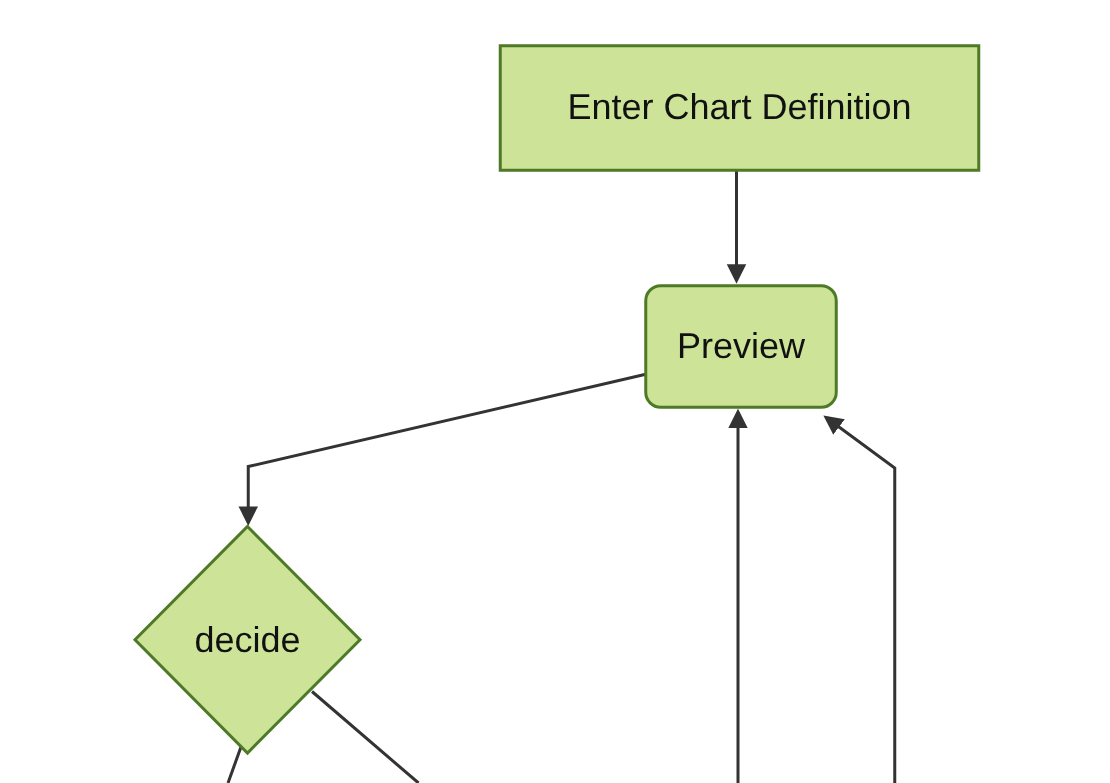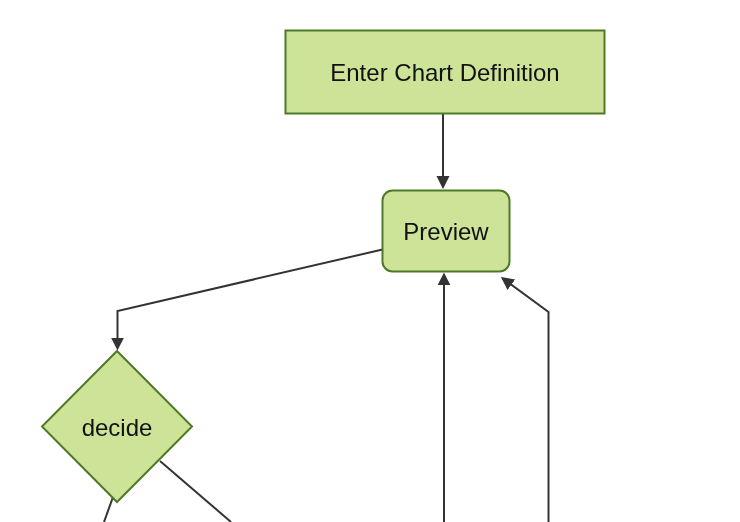--- a/index.html
+++ b/index.html
@@ -8,20 +8,21 @@
   }
   body {
     width: 740px;
     height: 522px;
     overflow: hidden;
     background: var(--background, #ffffff);
   }
   .canvas-wrap {
     width: 636px;
     height: 522px;
+    margin-left: 48px;
   }
   .edge {
     stroke: var(--edge_color, #333333);
     stroke-width: 2;
     fill: none;
   }
   .node-shape {
     fill: var(--node_fill, #cde498);
     stroke: var(--node_border, #4e7a27);
     stroke-width: 2;

